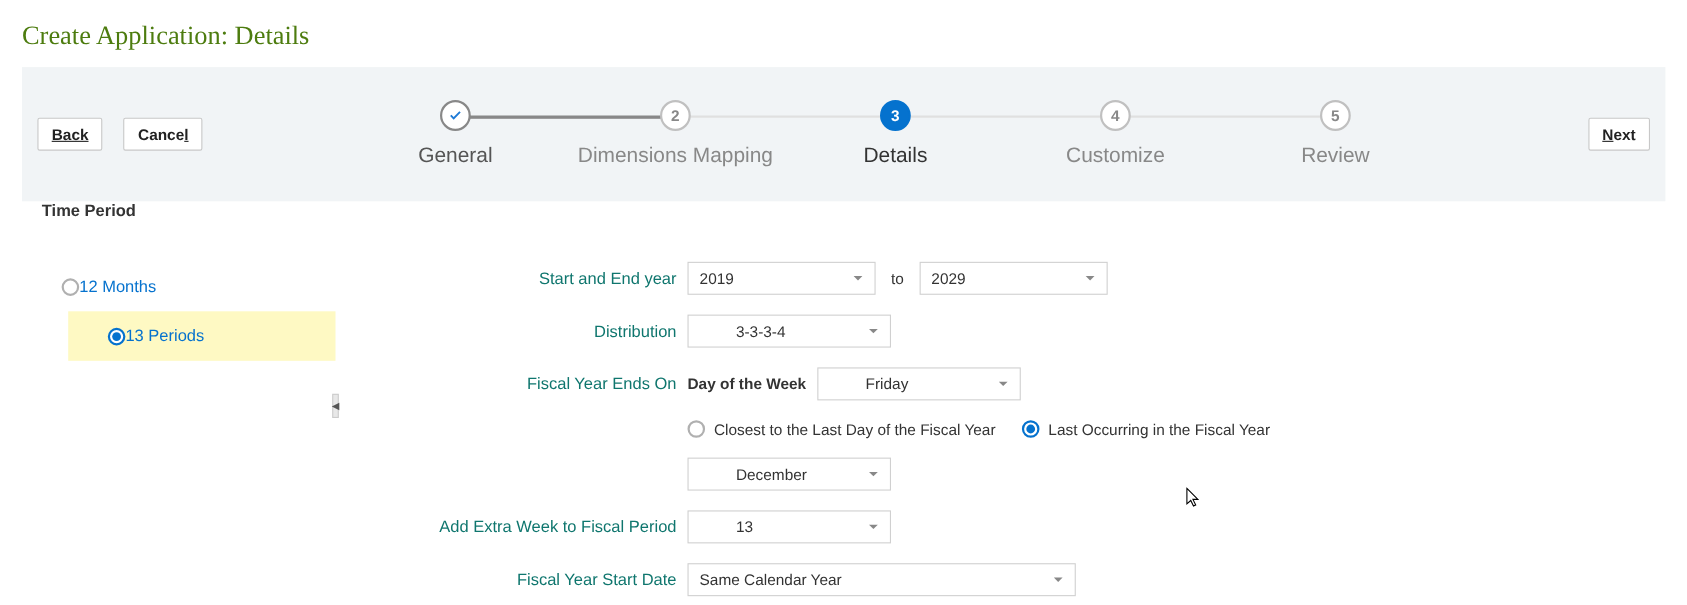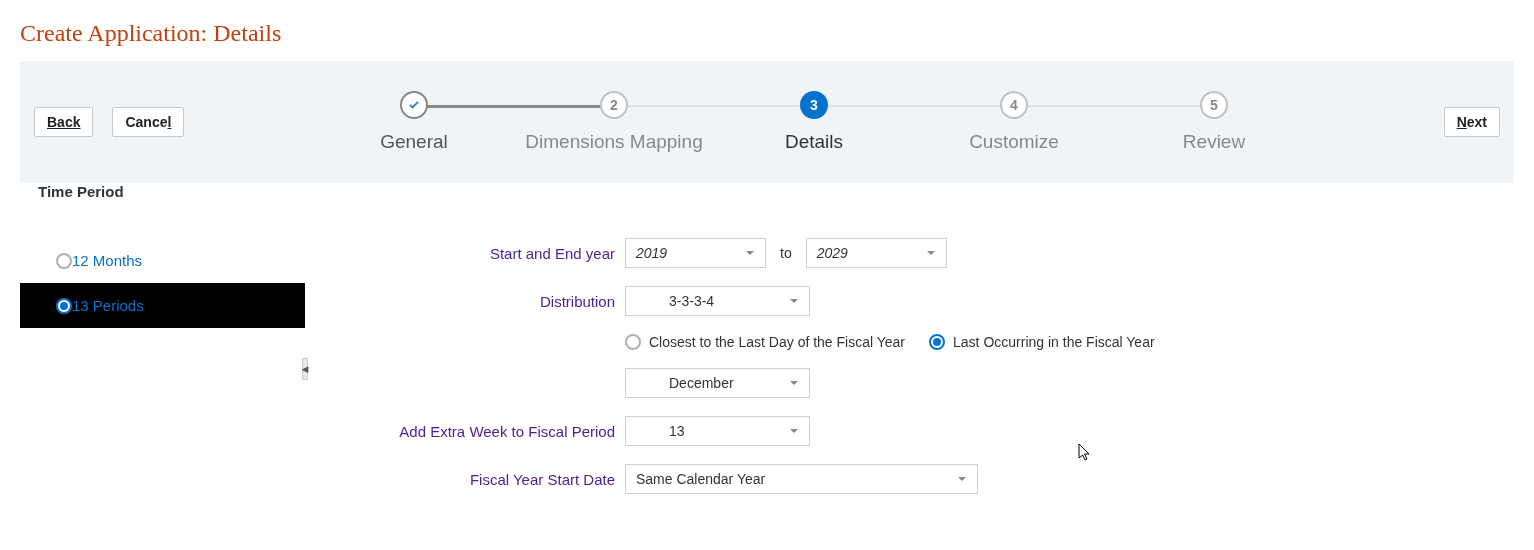--- a/index.html
+++ b/index.html
@@ -8,21 +8,21 @@
     font-family: "Helvetica Neue", Arial, sans-serif;
     font-size: 14px;
     color: #333;
     background: #fff;
     padding: 20px 20px 10px 20px;
   }
   .page-title {
     font-family: Georgia, "Times New Roman", serif;
     font-size: 24px;
     font-weight: 400;
-    color: #c2410c;
+    color: #4d7c0f;
     margin: 0 0 14px 0;
   }
   .wizard-bar {
     background: #f1f4f6;
     padding: 30px 14px;
     display: flex;
     align-items: center;
     justify-content: space-between;
   }
   .left-btns, .right-btns { display: flex; gap: 19px; }
@@ -103,21 +103,22 @@
     min-width: 285px;
     position: relative;
   }
   .option-row {
     display: flex;
     align-items: center;
     padding: 14px 20px 14px 36px;
     cursor: pointer;
   }
   .option-row.selected {
-    background: #000000;
+    background: #fef9c3;
+    margin-left: 42px;
   }
   .radio {
     width: 16px;
     height: 16px;
     border-radius: 50%;
     border: 2px solid #b0b0b0;
     position: relative;
     background: #fff;
   }
   .radio.checked {
@@ -155,35 +156,35 @@
   .form-row {
     display: flex;
     align-items: center;
     margin-bottom: 18px;
     gap: 10px;
   }
   .form-label {
     width: 280px;
     text-align: right;
     font-size: 15px;
-    color: #4c1d95;
+    color: #0f766e;
   }
   .select {
     border: 1px solid #d0d0d0;
     background: #fff;
     padding: 6px 10px;
     display: flex;
     align-items: center;
     justify-content: space-between;
     min-height: 30px;
     cursor: pointer;
     font-size: 14px;
     color: #333;
   }
-  .select.w-sm { width: 141px; font-style: italic; }
+  .select.w-sm { width: 171px; }
   .select.w-md { width: 185px; padding-left: 43px; }
   .select.w-lg { width: 353px; }
   .chevron {
     width: 10px; height: 10px;
     display: flex; align-items: center; justify-content: center;
   }
   .chevron svg { width: 10px; height: 10px; fill: #888; }
   .to-sep { font-size: 14px; color: #333; padding: 0 4px; }
   .sub-label { font-weight: 600; font-size: 14px; }
 
@@ -291,20 +292,32 @@
       <div class="select w-md">
         <span>3-3-3-4</span>
         <span class="chevron">
               <svg viewBox="0 0 10 10">
                 <path d="M1 3l4 4 4-4z"></path>
               </svg>
             </span>
       </div>
     </div>
 
+    <div class="form-row">
+      <div class="form-label">Fiscal Year Ends On</div>
+      <span class="sub-label">Day of the Week</span>
+      <div class="select w-md">
+        <span>Friday</span>
+        <span class="chevron">
+              <svg viewBox="0 0 10 10">
+                <path d="M1 3l4 4 4-4z"></path>
+              </svg>
+            </span>
+      </div>
+    </div>
 
     <div class="form-row">
       <div class="form-label"></div>
       <div class="inline-radio-group">
         <div class="inline-radio">
           <span class="radio"></span>
           <span>Closest to the Last Day of the Fiscal Year</span>
         </div>
         <div class="inline-radio">
           <span class="radio checked"></span>

